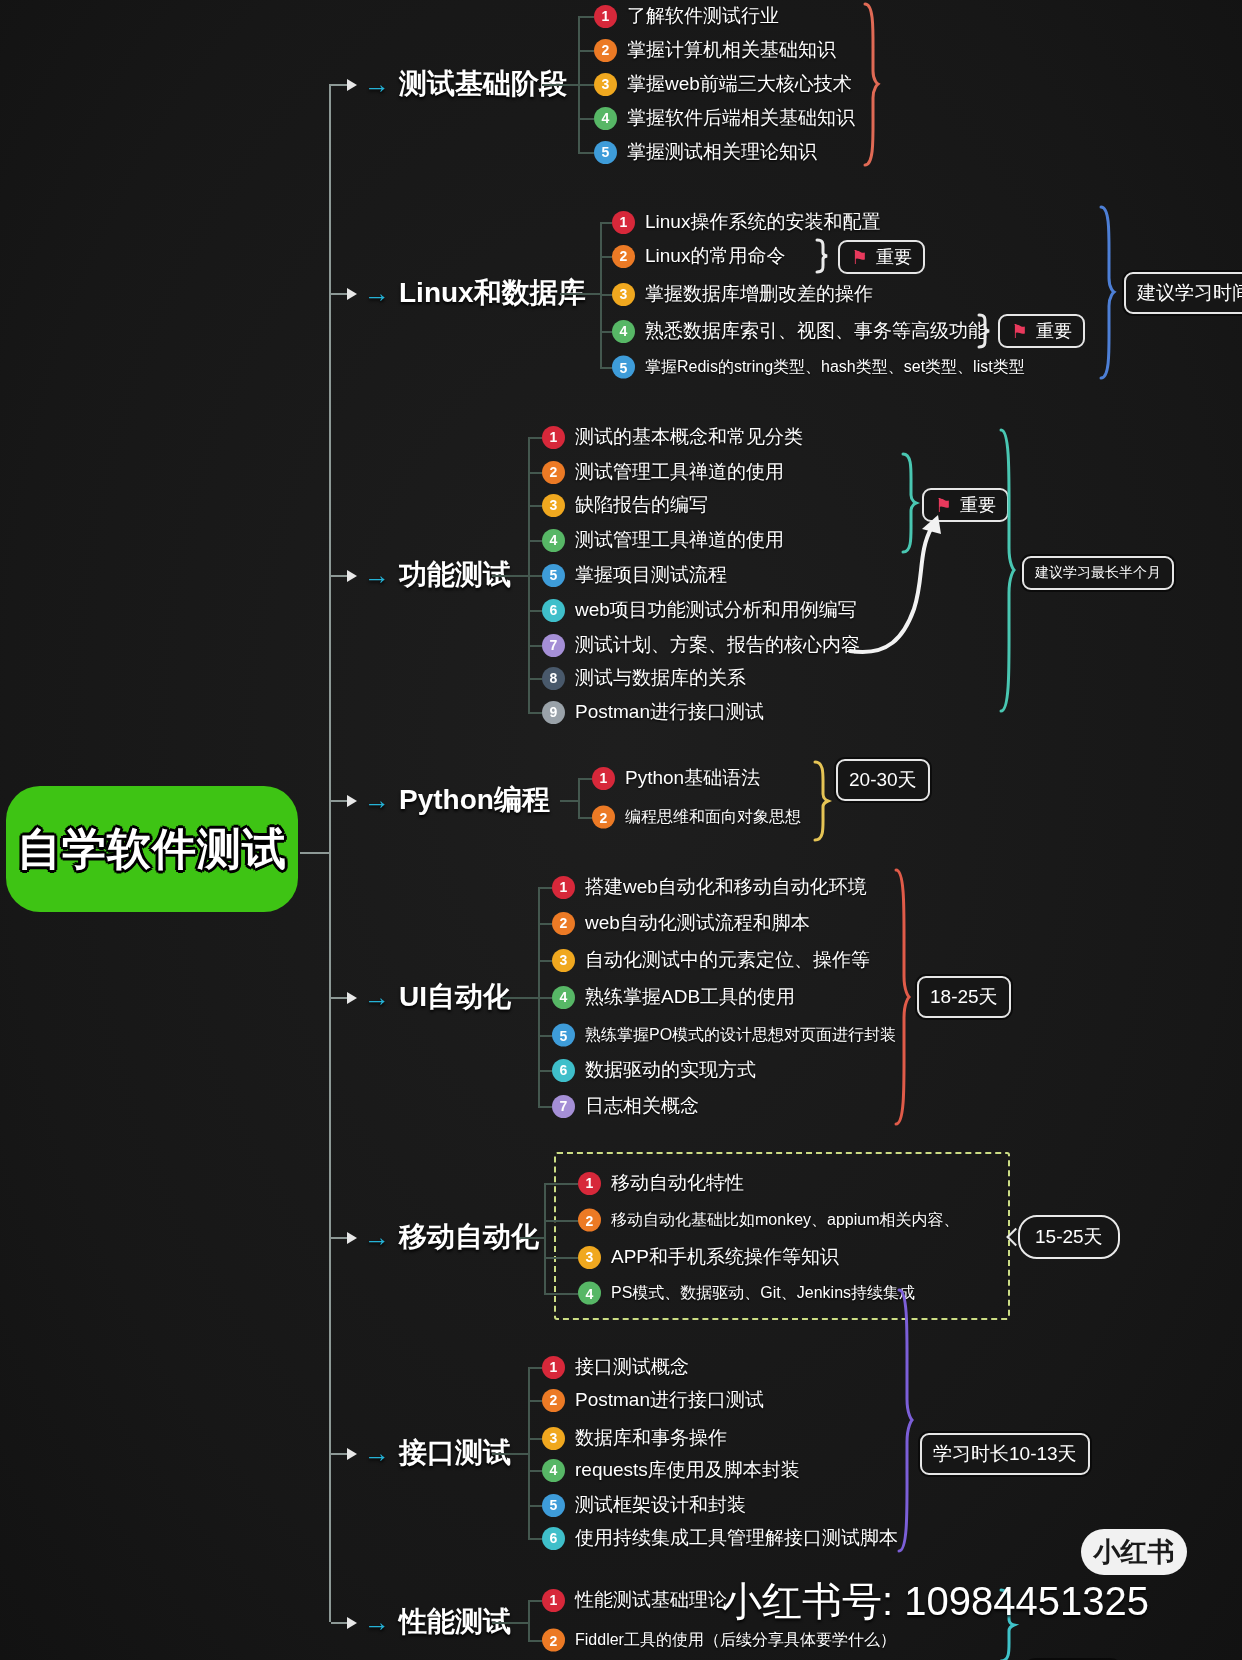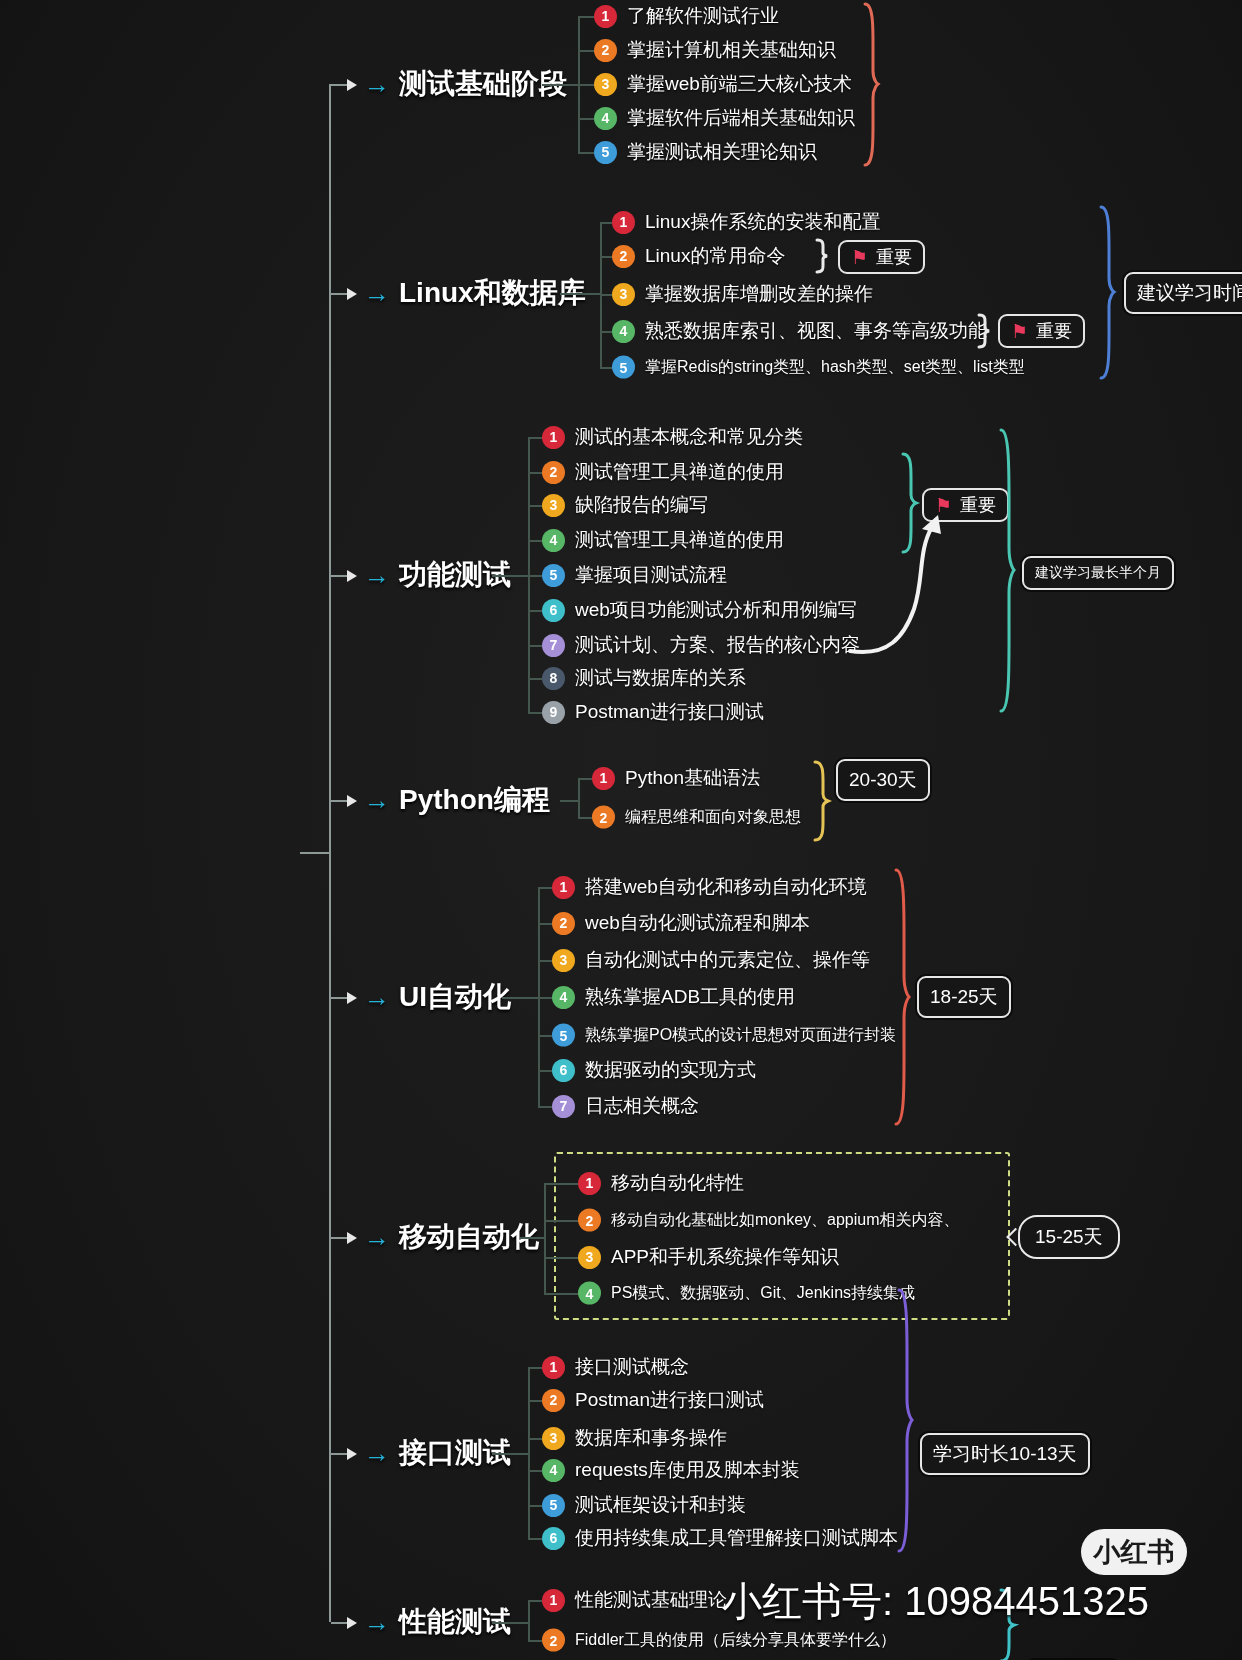--- a/index.html
+++ b/index.html
@@ -36,20 +36,21 @@
     text-shadow:3px 0 #000,-3px 0 #000,0 3px #000,0 -3px #000,2px 2px #000,-2px -2px #000,2px -2px #000,-2px 2px #000;
   }
   #xhs-pill{position:absolute;left:1081px;top:1529px;width:106px;height:46px;border-radius:23px;background:#f1f1f1;color:#1a1a1a;display:flex;align-items:center;justify-content:center;font-size:27px;font-weight:bold;}
   #xhs-account{position:absolute;left:722px;top:1601px;width:500px;transform:translateY(-50%);text-align:left;font-size:40px;color:#fff;text-shadow:0 2px 3px #000;}
 </style>
 </head>
 <body>
 
 <div id="canvas">
 
+  <div id="central">自学软件测试</div>
 
   <div class="vl trunkc" style="left:329px;top:84px;height:1538px;"></div>
   <div class="hl trunkc" style="left:300px;top:852px;width:29px;"></div>
 
   <div class="hl trunkc" style="left:331px;top:84px;width:16px;"></div>
   <div class="ah" style="left:347px;top:85px;"></div>
   <div class="hl trunkc" style="left:331px;top:293px;width:16px;"></div>
   <div class="ah" style="left:347px;top:294px;"></div>
   <div class="hl trunkc" style="left:331px;top:575px;width:16px;"></div>
   <div class="ah" style="left:347px;top:576px;"></div>

